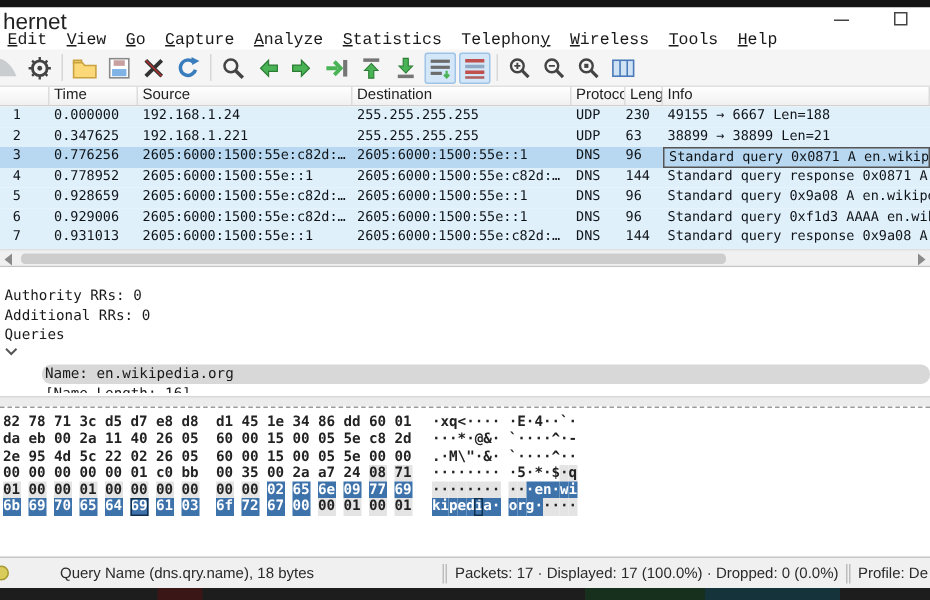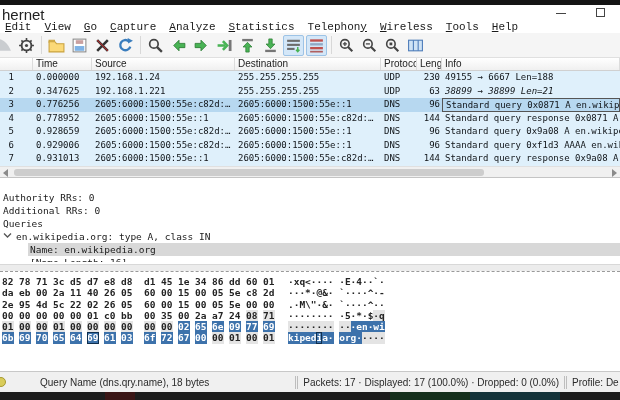--- a/index.html
+++ b/index.html
@@ -45,39 +45,39 @@
   .hcell { border-right:1px solid #dcdcdc; padding:0 0 0 3px; line-height:12px; overflow:hidden;
            white-space:nowrap; }
   .prows { height:94.5px; overflow:hidden; background:#fff; }
   .prow { height:13.5px; line-height:13.5px; display:flex; background:#dff0fb;
           font-family:"DejaVu Sans Mono", monospace; font-size:9px; color:#101418;
           white-space:nowrap; }
   .prow.sel { background:#b7d8f0; }
   .pc { overflow:hidden; white-space:nowrap; }
   .c0 { text-align:right; padding-right:19px; }
   .c1,.c2,.c3,.c4,.c6 { padding-left:3px; }
-  .c5 { text-align:right; padding-right:2px; }
+  .c5 { padding-right:2px; }
   .prow.sel .c6 { border:1px solid #555; }
 
   .hscroll { position:absolute; left:0; right:0; bottom:0; height:11.5px; background:#f0f0f0;
              border-top:1px solid #e0e0e0; }
   .sthumb { position:absolute; left:14px; width:470px; top:2px; height:7px; background:#cdcdcd;
             border-radius:3px; }
   .sarrow { position:absolute; top:2px; width:0; height:0; border-top:4px solid transparent;
             border-bottom:4px solid transparent; }
   .sarrow.l { left:3px; border-right:5px solid #8a8a8a; }
   .sarrow.r { right:3px; border-left:5px solid #8a8a8a; }
 
   .details { height:87px; border-top:1px solid #c4c4c4; background:#fff; overflow:hidden;
              font-family:"DejaVu Sans Mono", monospace; font-size:9.5px; color:#1a1a1a;
              padding-top:13px; }
   .dline { height:13px; line-height:13px; white-space:nowrap; }
   .dline.i1 { padding-left:3px; }
   .dline.i2 { padding-left:3px; }
-  .dline.i3 { padding-left:30px; }
+  .dline.i3 { padding-left:30px;border-radius:6px; }
   .dline.sel { margin-left:28px; padding-left:2px; background:#d8d8d8; }
   .dline.partial { height:6px; overflow:hidden; }
   .chev { display:inline-block; margin-right:4px; }
 
   .vsplit { height:7px; background:#ececec; border-top:1px solid #d8d8d8; }
 
   .hexpane { height:81px; background:#fff; border-top:1px dashed #9a9a9a; overflow:hidden;
              font-family:"DejaVu Sans Mono", monospace; font-size:9.5px; color:#232323;
              padding:4px 0 0 2px; }
   .hrow { position:relative; height:11.3px; line-height:11.3px; white-space:nowrap;font-weight:bold; }
@@ -271,21 +271,21 @@
           <div class="pc c5" style="width: 25px;">230</div>
           <div class="pc c6" style="flex: 1 1 0%;">49155 → 6667 Len=188</div>
         </div>
         <div class="prow">
           <div class="pc c0" style="width: 33px;">2</div>
           <div class="pc c1" style="width: 59px;">0.347625</div>
           <div class="pc c2" style="width: 143px;">192.168.1.221</div>
           <div class="pc c3" style="width: 146px;">255.255.255.255</div>
           <div class="pc c4" style="width: 36px;">UDP</div>
           <div class="pc c5" style="width: 25px;">63</div>
-          <div class="pc c6" style="flex: 1 1 0%; font-style: italic;">38899 → 38899 Len=21</div>
+          <div class="pc c6" style="flex: 1 1 0%;">38899 → 38899 Len=21</div>
         </div>
         <div class="prow sel">
           <div class="pc c0" style="width: 33px;">3</div>
           <div class="pc c1" style="width: 59px;">0.776256</div>
           <div class="pc c2" style="width: 143px;">2605:6000:1500:55e:c82d:…</div>
           <div class="pc c3" style="width: 146px;">2605:6000:1500:55e::1</div>
           <div class="pc c4" style="width: 36px;">DNS</div>
           <div class="pc c5" style="width: 25px;">96</div>
           <div class="pc c6" style="flex: 1 1 0%;">Standard query 0x0871 A en.wikipe</div>
         </div>
@@ -332,21 +332,21 @@
       <span class="sarrow r"></span>
     </div>
   </div>
 
   <div class="details">
       <div class="dline i1"><span>Authority RRs: 0</span></div>
       <div class="dline i1"><span>Additional RRs: 0</span></div>
       <div class="dline i1"><span>Queries</span></div>
       <div class="dline i2"><span class="chev"><svg width="9" height="9" viewBox="0 0 9 9">
             <path d="M1 2.5 L4.5 6 L8 2.5" stroke="#555" fill="none" stroke-width="1.3"></path>
-          </svg></span><span>en.wikipedia.org: type A, class IN</span></div>
+          </svg></span></div>
       <div class="dline i3 sel"><span>Name: en.wikipedia.org</span></div>
       <div class="dline i3 partial"><span>[Name Length: 16]</span></div>
     </div>
   <div class="vsplit"></div>
   <div class="hexpane">
       <div class="hrow"><span class="hb s0">82</span><span class="hb s0">78</span><span class="hb s0">71</span><span class="hb s0">3c</span><span class="hb s0">d5</span><span class="hb s0">d7</span><span class="hb s0">e8</span><span class="hb s0">d8</span><span class="hgap"></span><span class="hb s0">d1</span><span class="hb s0">45</span><span class="hb s0">1e</span><span class="hb s0">34</span><span class="hb s0">86</span><span class="hb s0">dd</span><span class="hb s0">60</span><span class="hb s0">01</span><span class="asc"><span class="ac s0">·</span><span class="ac s0">x</span><span class="ac s0">q</span><span class="ac s0">&lt;</span><span class="ac s0">·</span><span class="ac s0">·</span><span class="ac s0">·</span><span class="ac s0">·</span><span class="agap"></span><span class="ac s0">·</span><span class="ac s0">E</span><span class="ac s0">·</span><span class="ac s0">4</span><span class="ac s0">·</span><span class="ac s0">·</span><span class="ac s0">`</span><span class="ac s0">·</span></span></div>
       <div class="hrow"><span class="hb s0">da</span><span class="hb s0">eb</span><span class="hb s0">00</span><span class="hb s0">2a</span><span class="hb s0">11</span><span class="hb s0">40</span><span class="hb s0">26</span><span class="hb s0">05</span><span class="hgap"></span><span class="hb s0">60</span><span class="hb s0">00</span><span class="hb s0">15</span><span class="hb s0">00</span><span class="hb s0">05</span><span class="hb s0">5e</span><span class="hb s0">c8</span><span class="hb s0">2d</span><span class="asc"><span class="ac s0">·</span><span class="ac s0">·</span><span class="ac s0">·</span><span class="ac s0">*</span><span class="ac s0">·</span><span class="ac s0">@</span><span class="ac s0">&amp;</span><span class="ac s0">·</span><span class="agap"></span><span class="ac s0">`</span><span class="ac s0">·</span><span class="ac s0">·</span><span class="ac s0">·</span><span class="ac s0">·</span><span class="ac s0">^</span><span class="ac s0">·</span><span class="ac s0">-</span></span></div>
       <div class="hrow"><span class="hb s0">2e</span><span class="hb s0">95</span><span class="hb s0">4d</span><span class="hb s0">5c</span><span class="hb s0">22</span><span class="hb s0">02</span><span class="hb s0">26</span><span class="hb s0">05</span><span class="hgap"></span><span class="hb s0">60</span><span class="hb s0">00</span><span class="hb s0">15</span><span class="hb s0">00</span><span class="hb s0">05</span><span class="hb s0">5e</span><span class="hb s0">00</span><span class="hb s0">00</span><span class="asc"><span class="ac s0">.</span><span class="ac s0">·</span><span class="ac s0">M</span><span class="ac s0">\</span><span class="ac s0">"</span><span class="ac s0">·</span><span class="ac s0">&amp;</span><span class="ac s0">·</span><span class="agap"></span><span class="ac s0">`</span><span class="ac s0">·</span><span class="ac s0">·</span><span class="ac s0">·</span><span class="ac s0">·</span><span class="ac s0">^</span><span class="ac s0">·</span><span class="ac s0">·</span></span></div>
       <div class="hrow"><span class="hb s0">00</span><span class="hb s0">00</span><span class="hb s0">00</span><span class="hb s0">00</span><span class="hb s0">00</span><span class="hb s0">01</span><span class="hb s0">c0</span><span class="hb s0">bb</span><span class="hgap"></span><span class="hb s0">00</span><span class="hb s0">35</span><span class="hb s0">00</span><span class="hb s0">2a</span><span class="hb s0">a7</span><span class="hb s0">24</span><span class="hb s1">08</span><span class="hb s1">71</span><span class="asc"><span class="ac s0">·</span><span class="ac s0">·</span><span class="ac s0">·</span><span class="ac s0">·</span><span class="ac s0">·</span><span class="ac s0">·</span><span class="ac s0">·</span><span class="ac s0">·</span><span class="agap"></span><span class="ac s0">·</span><span class="ac s0">5</span><span class="ac s0">·</span><span class="ac s0">*</span><span class="ac s0">·</span><span class="ac s0">$</span><span class="ac s1">·</span><span class="ac s1">q</span></span></div>
       <div class="hrow"><span class="hb s1">01</span><span class="hb s1">00</span><span class="hb s1">00</span><span class="hb s1">01</span><span class="hb s1">00</span><span class="hb s1">00</span><span class="hb s1">00</span><span class="hb s1">00</span><span class="hgap"></span><span class="hb s1">00</span><span class="hb s1">00</span><span class="hb s2">02</span><span class="hb s2">65</span><span class="hb s2">6e</span><span class="hb s2">09</span><span class="hb s2">77</span><span class="hb s2">69</span><span class="asc"><span class="ac s1">·</span><span class="ac s1">·</span><span class="ac s1">·</span><span class="ac s1">·</span><span class="ac s1">·</span><span class="ac s1">·</span><span class="ac s1">·</span><span class="ac s1">·</span><span class="agap"></span><span class="ac s1">·</span><span class="ac s1">·</span><span class="ac s2">·</span><span class="ac s2">e</span><span class="ac s2">n</span><span class="ac s2">·</span><span class="ac s2">w</span><span class="ac s2">i</span></span></div>

